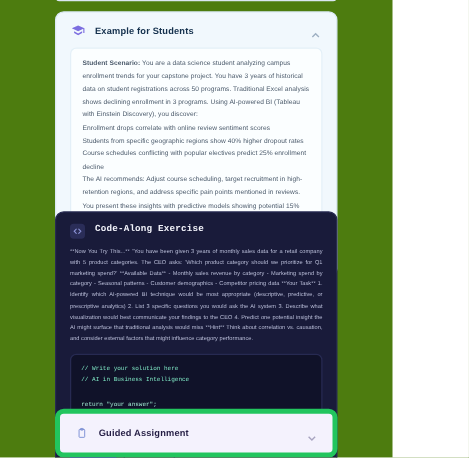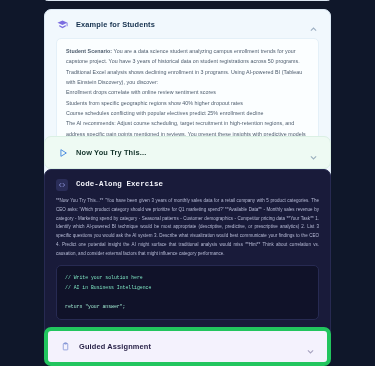--- a/index.html
+++ b/index.html
@@ -6,23 +6,23 @@
 
   html, body {
     width: 375px;
     height: 366px;
     background: #ffffff;
     font-family: "Liberation Sans", sans-serif;
     overflow: hidden;
   }
 
   .page {
-    width: 375px;
+    width: 314px;
     height: 366px;
-    background: #0f172a;
+    background: #4d7c0f;
     padding: 4px 0 0 0;
     position: relative;
   }
 
   
   .top-peek {
     position: absolute;
     left: 44px;
     right: 44px;
     top: -6px;
@@ -249,35 +249,20 @@
       <div class="body-line">Enrollment drops correlate with online review sentiment scores</div>
       <div class="body-line">Students from specific geographic regions show 40% higher dropout rates</div>
       <div class="body-line">Course schedules conflicting with popular electives predict 25% enrollment decline</div>
       <div class="body-para">The AI recommends: Adjust course scheduling, target recruitment in high-retention regions, and address specific pain points mentioned in reviews. You present these insights with predictive models showing potential 15% enrollment increase if recommendations are implemented.</div>
       <div class="body-para">
         <b>Skill Gained:</b><span> Data-driven problem solving, predictive analytics application, insight communication.</span>
       </div>
     </div>
   </div>
 
-  <div class="card card-try">
-    <div class="card-head">
-      <span class="head-icon">
-        <svg viewBox="0 0 24 24" width="10" height="10" fill="none" stroke="#4f8fe0" stroke-width="2.4">
-          <polygon points="7,4 20,12 7,20"></polygon>
-        </svg>
-      </span>
-      <span class="head-title">Now You Try This...</span>
-      <span class="chev">
-        <svg viewBox="0 0 24 24" width="9" height="9" fill="none" stroke="#5b7694" stroke-width="3">
-          <polyline points="5,9 12,16 19,9"></polyline>
-        </svg>
-      </span>
-    </div>
-  </div>
 
   <div class="card card-code">
     <div class="card-head">
       <span class="code-icon-box">
         <svg viewBox="0 0 24 24" width="8" height="8" fill="none" stroke="#8b92d6" stroke-width="2.6" stroke-linecap="round">
           <polyline points="9,7 4,12 9,17"></polyline>
           <polyline points="15,7 20,12 15,17"></polyline>
         </svg>
       </span>
       <span class="head-title">Code-Along Exercise</span>

